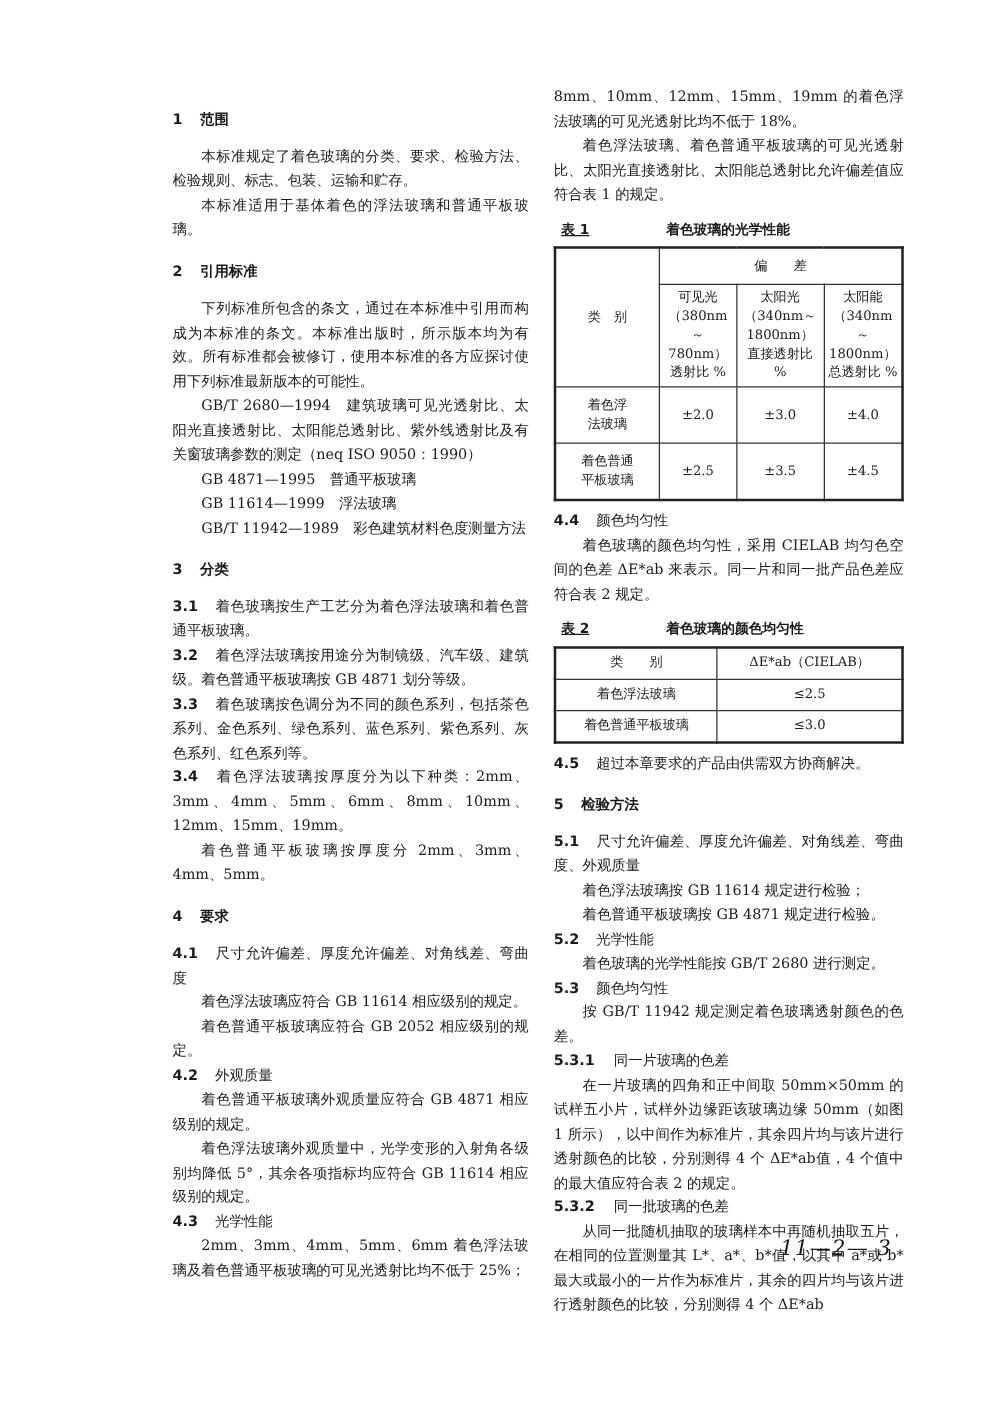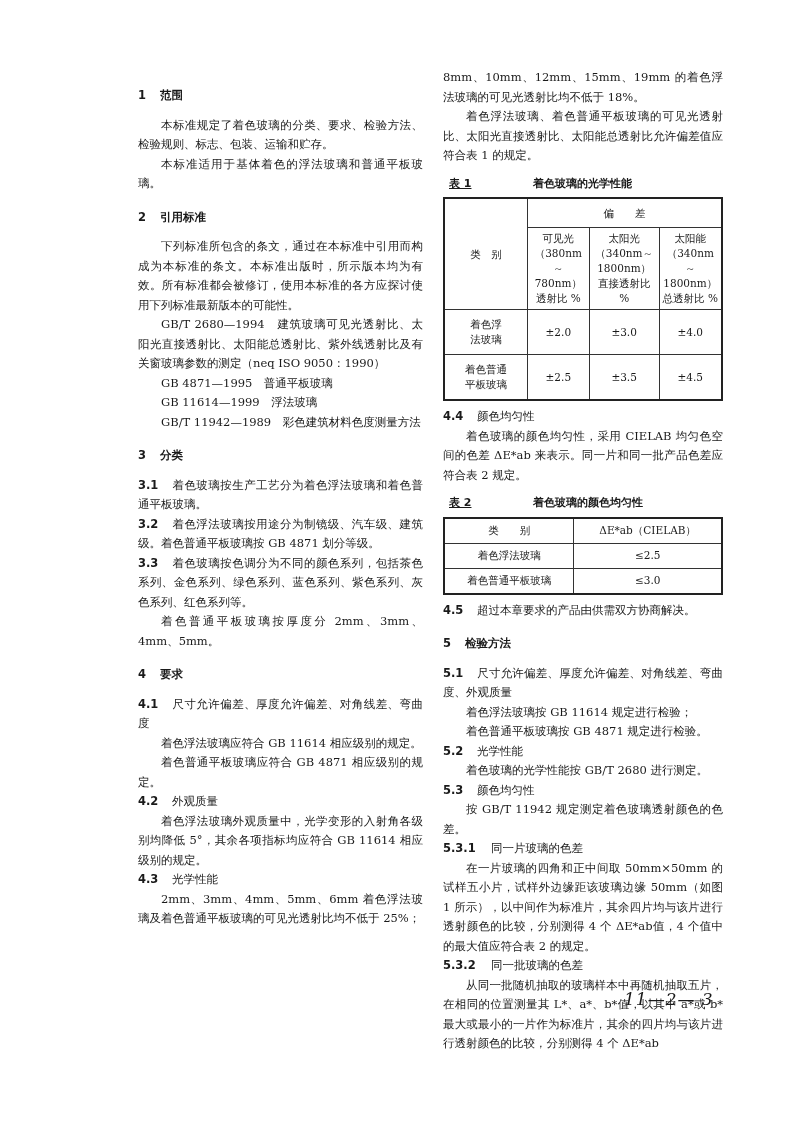--- a/index.html
+++ b/index.html
@@ -43,27 +43,29 @@
   <p class="ind">下列标准所包含的条文，通过在本标准中引用而构成为本标准的条文。本标准出版时，所示版本均为有效。所有标准都会被修订，使用本标准的各方应探讨使用下列标准最新版本的可能性。</p>
   <p class="ind">GB/T 2680—1994　建筑玻璃可见光透射比、太阳光直接透射比、太阳能总透射比、紫外线透射比及有关窗玻璃参数的测定（neq ISO 9050：1990）</p>
   <p class="ref">GB 4871—1995　普通平板玻璃</p>
   <p class="ref">GB 11614—1999　浮法玻璃</p>
   <p class="ind">GB/T 11942—1989　彩色建筑材料色度测量方法</p>
 
   <div class="h1"><span class="num">3</span><span>分类</span></div>
   <p class="h2"><span class="num">3.1</span><span>着色玻璃按生产工艺分为着色浮法玻璃和着色普通平板玻璃。</span></p>
   <p class="h2"><span class="num">3.2</span><span>着色浮法玻璃按用途分为制镜级、汽车级、建筑级。着色普通平板玻璃按 GB 4871 划分等级。</span></p>
   <p class="h2"><span class="num">3.3</span><span>着色玻璃按色调分为不同的颜色系列，包括茶色系列、金色系列、绿色系列、蓝色系列、紫色系列、灰色系列、红色系列等。</span></p>
+  <p class="h2"><span class="num">3.4</span><span>着色浮法玻璃按厚度分为以下种类：2mm、3mm、4mm、5mm、6mm、8mm、10mm、12mm、15mm、19mm。</span></p>
   <p class="ind">着色普通平板玻璃按厚度分 2mm、3mm、4mm、5mm。</p>
 
   <div class="h1"><span class="num">4</span><span>要求</span></div>
   <p class="h2"><span class="num">4.1</span><span>尺寸允许偏差、厚度允许偏差、对角线差、弯曲度</span></p>
   <p class="ind">着色浮法玻璃应符合 GB 11614 相应级别的规定。</p>
-  <p class="ind">着色普通平板玻璃应符合 GB 4871 相应级别的规定。</p>
+  <p class="ind">着色普通平板玻璃应符合 GB 2052 相应级别的规定。</p>
   <p class="h2"><span class="num">4.2</span><span>外观质量</span></p>
+  <p class="ind">着色普通平板玻璃外观质量应符合 GB 4871 相应级别的规定。</p>
   <p class="ind">着色浮法玻璃外观质量中，光学变形的入射角各级别均降低 5°，其余各项指标均应符合 GB 11614 相应级别的规定。</p>
   <p class="h2"><span class="num">4.3</span><span>光学性能</span></p>
   <p class="ind">2mm、3mm、4mm、5mm、6mm 着色浮法玻璃及着色普通平板玻璃的可见光透射比均不低于 25%；</p>
 </div>
 
 <div class="col right">
   <p>8mm、10mm、12mm、15mm、19mm 的着色浮法玻璃的可见光透射比均不低于 18%。</p>
   <p class="ind">着色浮法玻璃、着色普通平板玻璃的可见光透射比、太阳光直接透射比、太阳能总透射比允许偏差值应符合表 1 的规定。</p>
 
   <div class="tcap"><span class="tn">表 1</span><span>着色玻璃的光学性能</span></div>

